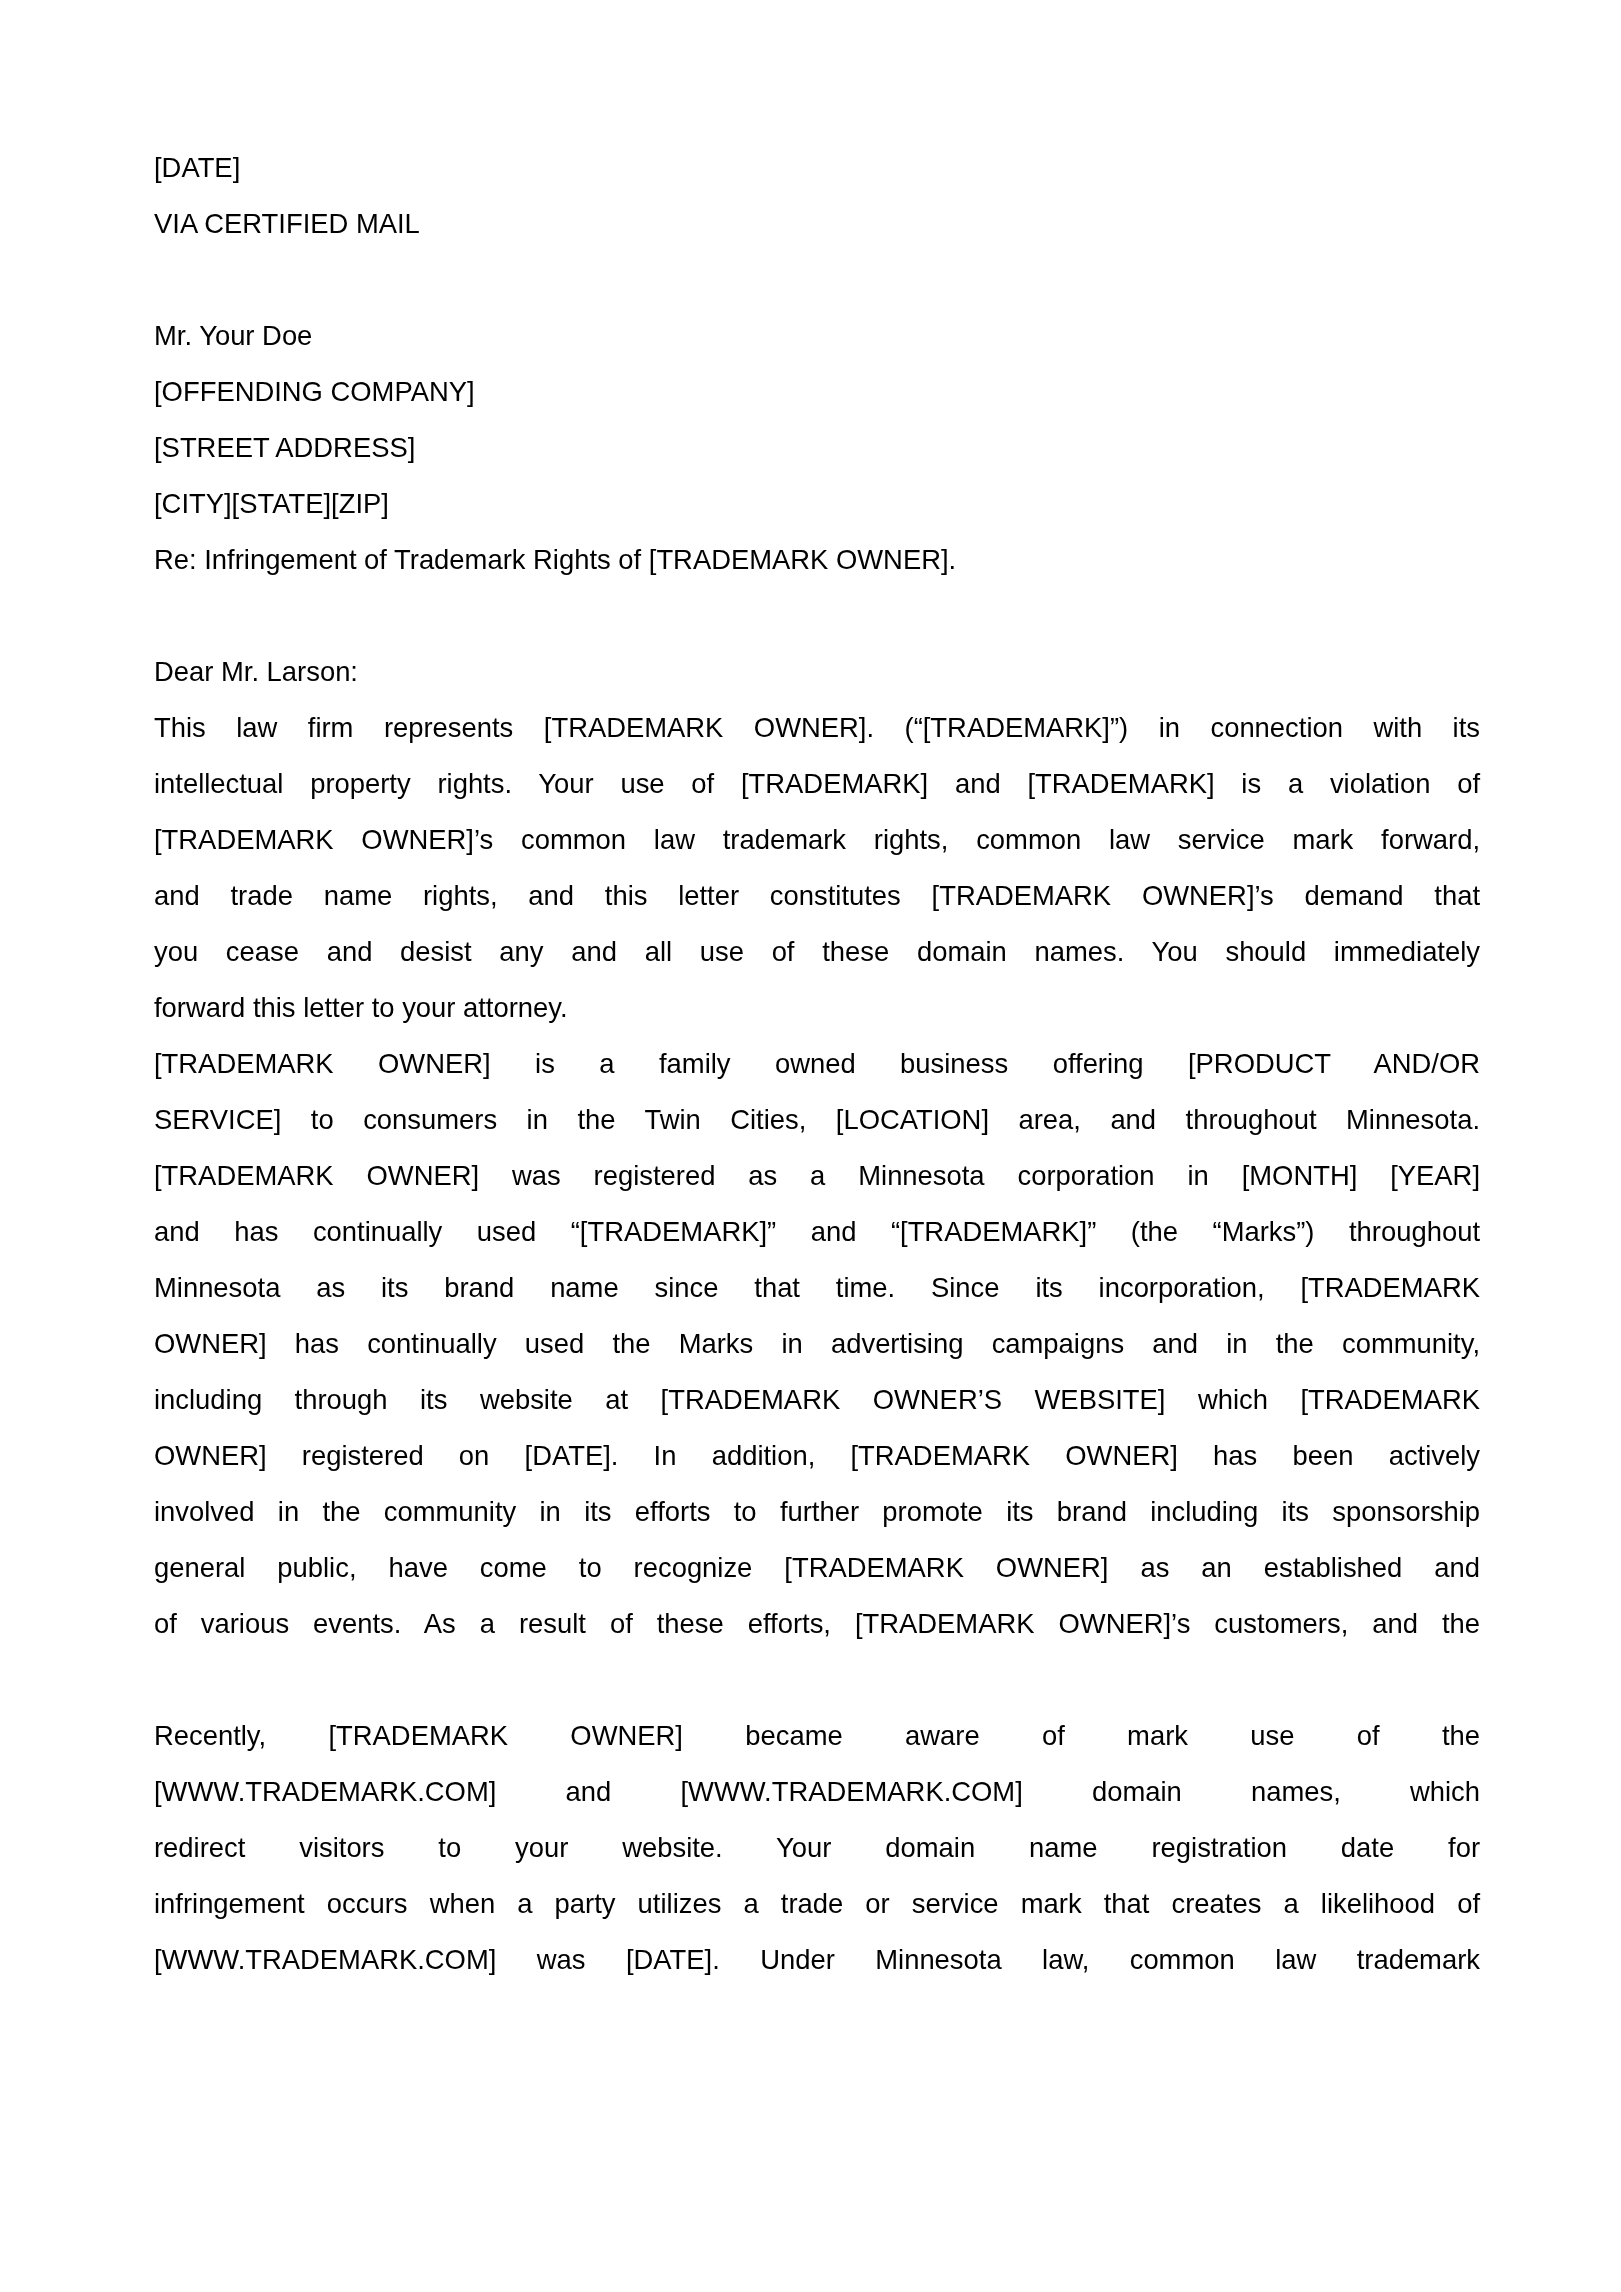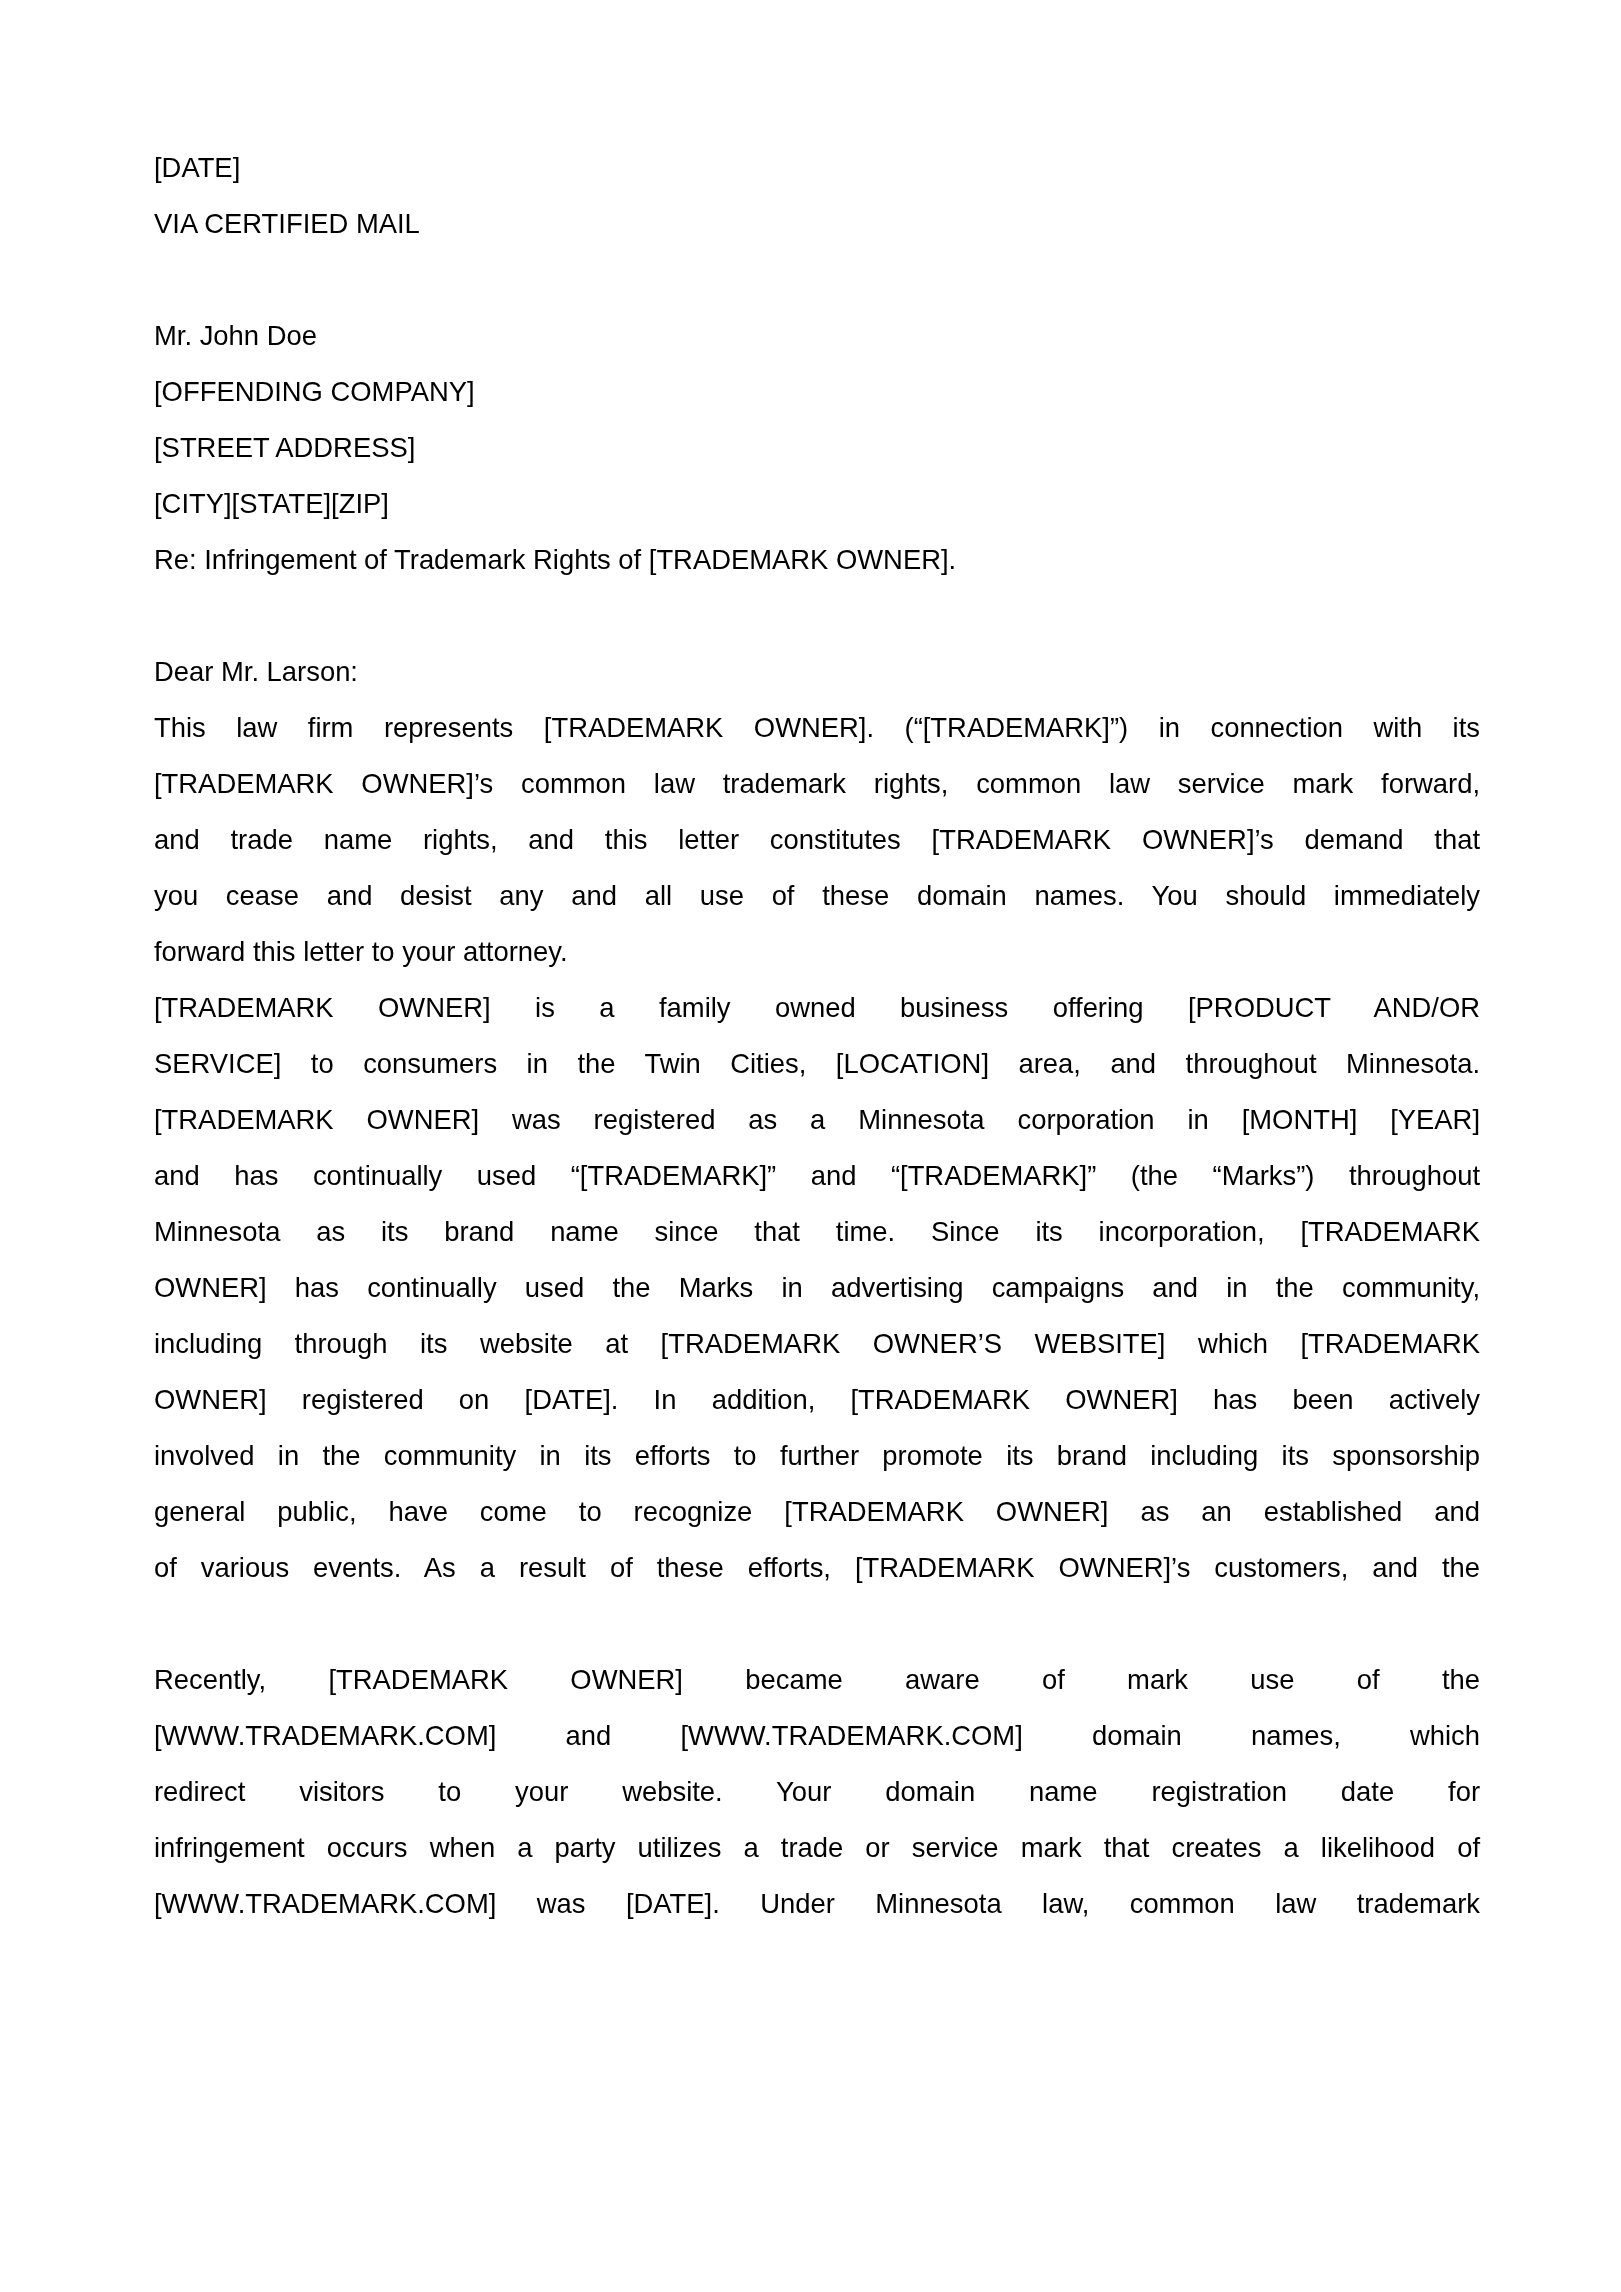--- a/index.html
+++ b/index.html
@@ -36,32 +36,33 @@
 </head>
 <body>
 
 <div class="page">
 
   <div class="line plain">[DATE]</div>
   <div class="line plain">VIA CERTIFIED MAIL</div>
 
   <div class="gap"></div>
 
-  <div class="line plain">Mr. John Doe</div>
+  <div class="line plain">Mr. Your Doe</div>
   <div class="line plain">[OFFENDING COMPANY]</div>
   <div class="line plain">[STREET ADDRESS]</div>
   <div class="line plain">[CITY][STATE][ZIP]</div>
   <div class="line plain">Re: Infringement of Trademark Rights of [TRADEMARK OWNER].</div>
 
   <div class="gap"></div>
 
   <div class="line plain">Dear Mr. Larson:</div>
 
   <div>
     <div class="line">This law firm represents [TRADEMARK OWNER]. (“[TRADEMARK]”) in connection with its</div>
+    <div class="line">intellectual property rights. Your use of [TRADEMARK] and [TRADEMARK] is a violation of</div>
     <div class="line">[TRADEMARK OWNER]’s common law trademark rights, common law service mark forward,</div>
     <div class="line">and trade name rights, and this letter constitutes [TRADEMARK OWNER]’s demand that</div>
     <div class="line">you cease and desist any and all use of these domain names. You should immediately</div>
     <div class="line plain">forward this letter to your attorney.</div>
   </div>
 
   <div>
     <div class="line">[TRADEMARK OWNER] is a family owned business offering [PRODUCT AND/OR</div>
     <div class="line">SERVICE] to consumers in the Twin Cities, [LOCATION] area, and throughout Minnesota.</div>
     <div class="line">[TRADEMARK OWNER] was registered as a Minnesota corporation in [MONTH] [YEAR]</div>

